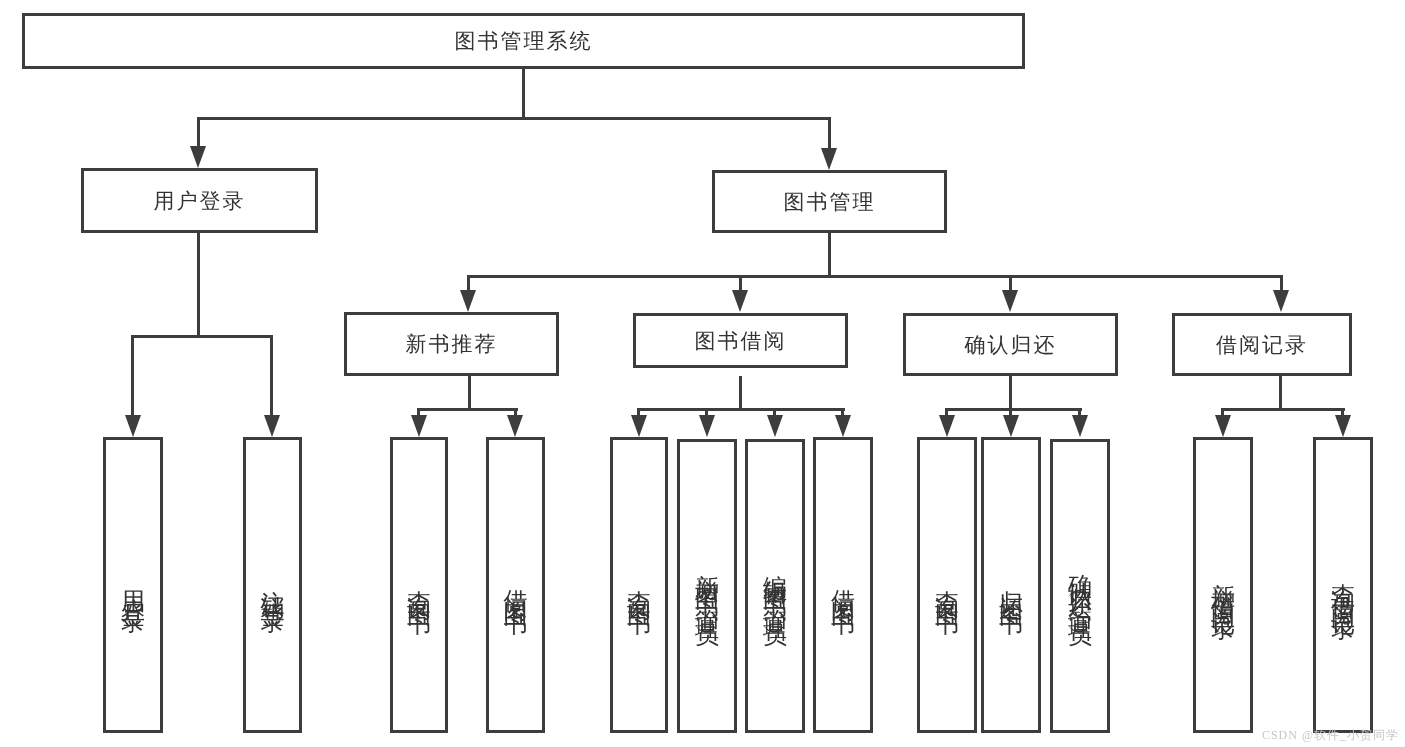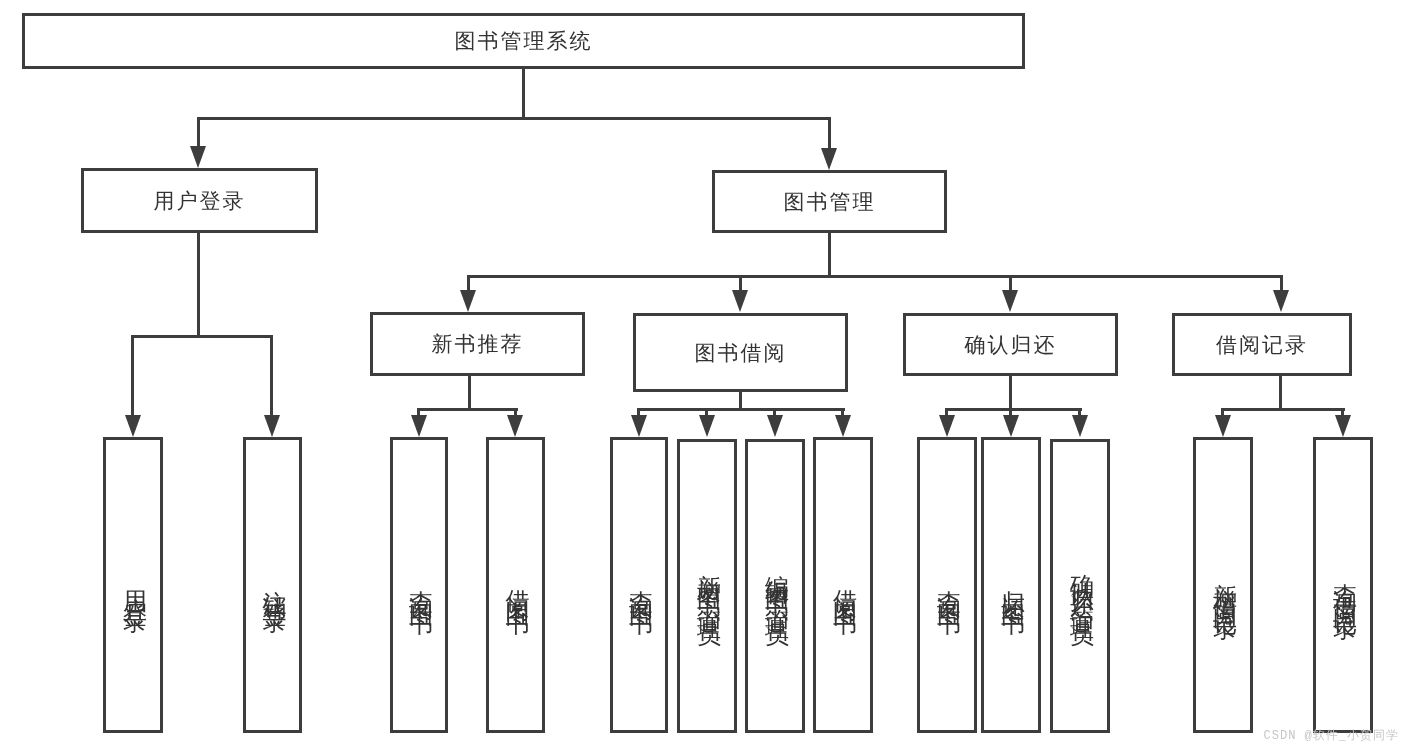--- a/index.html
+++ b/index.html
@@ -7,21 +7,21 @@
     --text:#333333;
     --watermark:#c6c6c6;
     --background:#ffffff;
   }
   html,body{margin:0;padding:0;}
   body{background:var(--background);}
   .canvas{
     position:relative;
     width:1405px;height:747px;
     background:var(--background);
-    font-family:Liberation Mono, monospace;
+    font-family:Liberation Serif, serif;
     overflow:hidden;
   }
   .box{
     position:absolute;
     box-sizing:border-box;
     background:#ffffff;
     border:3px solid var(--line);
     display:flex;align-items:center;justify-content:center;
     color:var(--text);
   }
@@ -119,24 +119,24 @@
     <span>图书管理系统</span>
   </div>
 
   <div class="box hbox" style="left:81px;top:168px;width:237px;height:65px">
     <span>用户登录</span>
   </div>
   <div class="box hbox" style="left:712px;top:170px;width:235px;height:63px">
     <span>图书管理</span>
   </div>
 
-  <div class="box hbox" style="left:370px;top:312px;width:215px;height:64px">
+  <div class="box hbox" style="left:344px;top:312px;width:215px;height:64px">
     <span>新书推荐</span>
   </div>
-  <div class="box hbox" style="left:633px;top:313px;width:215px;height:79px">
+  <div class="box hbox" style="left:633px;top:313px;width:215px;height:55px">
     <span>图书借阅</span>
   </div>
   <div class="box hbox" style="left:903px;top:313px;width:215px;height:63px">
     <span>确认归还</span>
   </div>
   <div class="box hbox" style="left:1172px;top:313px;width:180px;height:63px">
     <span>借阅记录</span>
   </div>
 
   <div class="box leaf" style="left:103px;top:437px;width:60px;height:296px">

